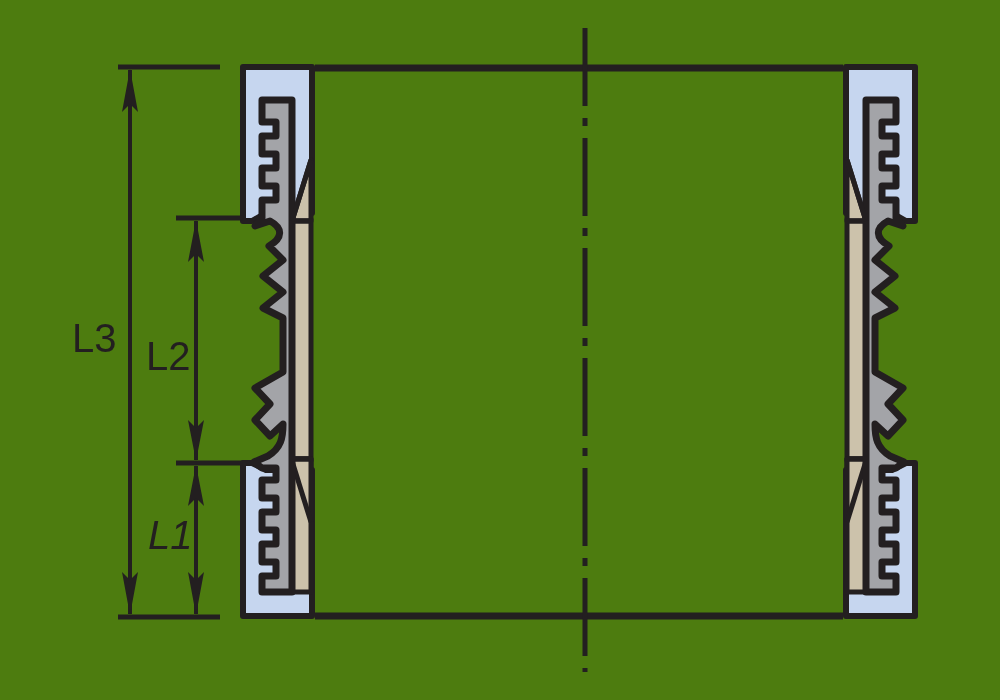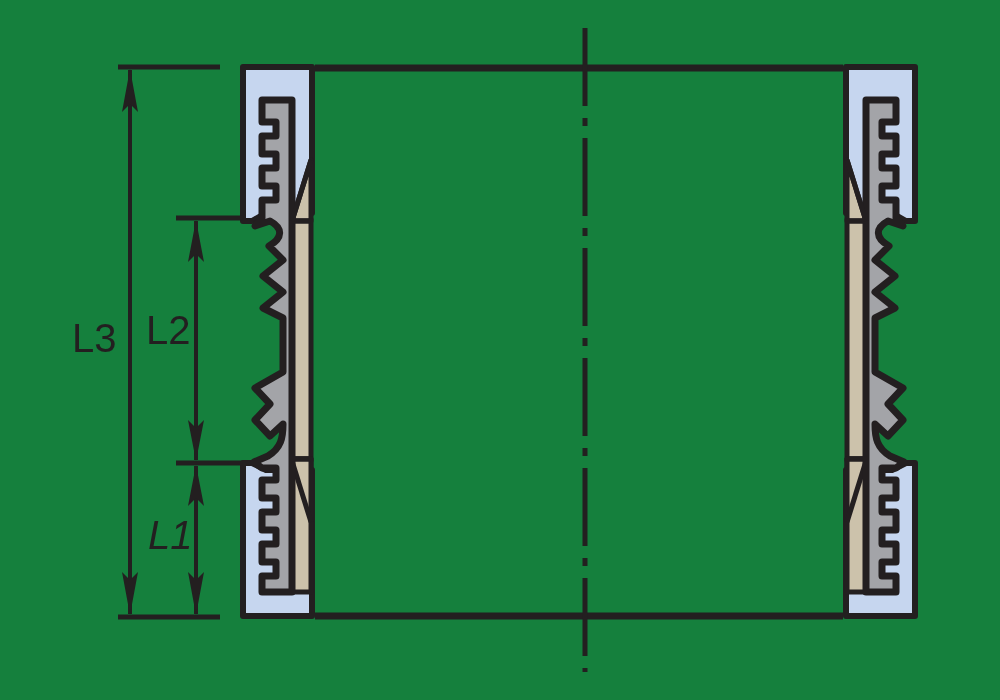--- a/index.html
+++ b/index.html
@@ -1,18 +1,18 @@
 <!DOCTYPE html>
 <html><head>
 <meta charset="utf-8">
 <style>
   html,body{margin:0;padding:0;background:#ffffff;}
   body{width:1000px;height:700px;overflow:hidden;
        font-family:"Liberation Sans",sans-serif;}
-  #stage{position:relative;width:1000px;height:700px;background:#15803d;}
+  #stage{position:relative;width:1000px;height:700px;background:#4d7c0f;}
   #dwg{position:absolute;left:0;top:0;}
   .dimlabel{position:absolute;font-family:"Liberation Sans",sans-serif;
             font-size:40px;color:#231f20;line-height:1;white-space:nowrap;}
 </style>
 </head>
 <body>
 
 <div id="stage">
 
   <svg id="dwg" width="1000" height="700" viewBox="0 0 1000 700">
@@ -143,17 +143,17 @@
     <g>
       <path d="M 196,466 L 196,614" stroke="#231f20" stroke-width="4"></path>
       <path d="M 196,465 L 188,506 L 196,498 L 204,506 Z" fill="#231f20"></path>
       <path d="M 196,615 L 188,572 L 196,580 L 204,572 Z" fill="#231f20"></path>
     </g>
 
   </svg>
 
   <div class="dimlabel" style="left:72px;top:318px;">L3</div>
 
-  <div class="dimlabel" style="left:146px;top:310px;text-align:right;">L2</div>
+  <div class="dimlabel" style="left:146px;top:336px;text-align:right;">L2</div>
 
   <div class="dimlabel" style="left:148px;top:515px;font-style:italic;">L1</div>
 
 </div>
 
 </body></html>

